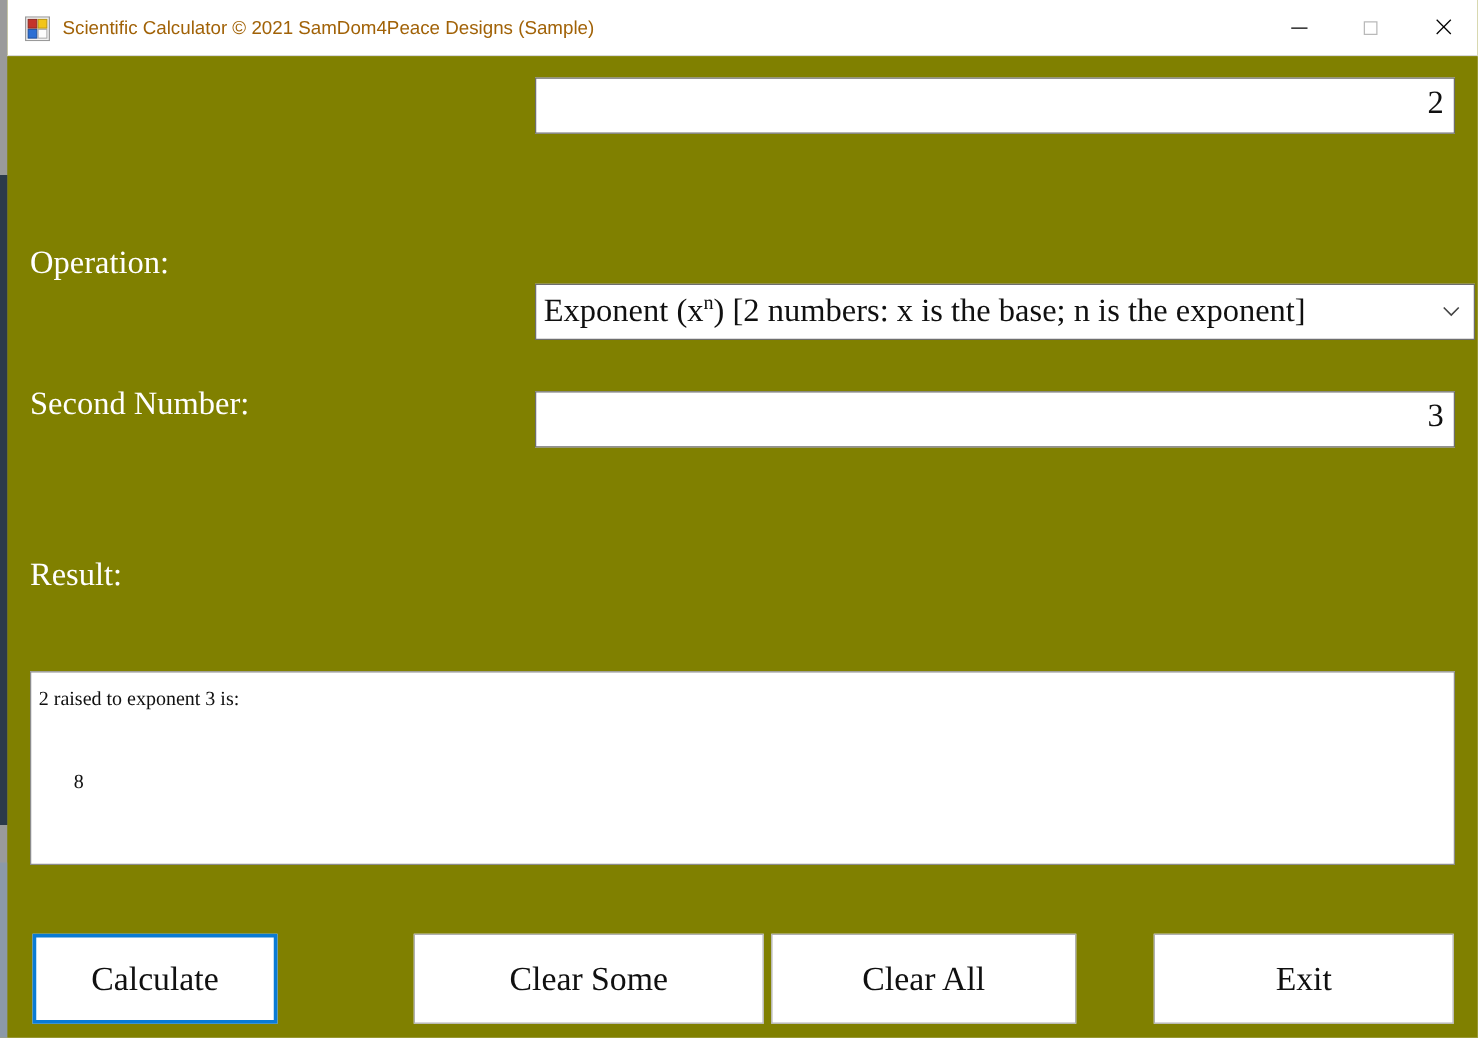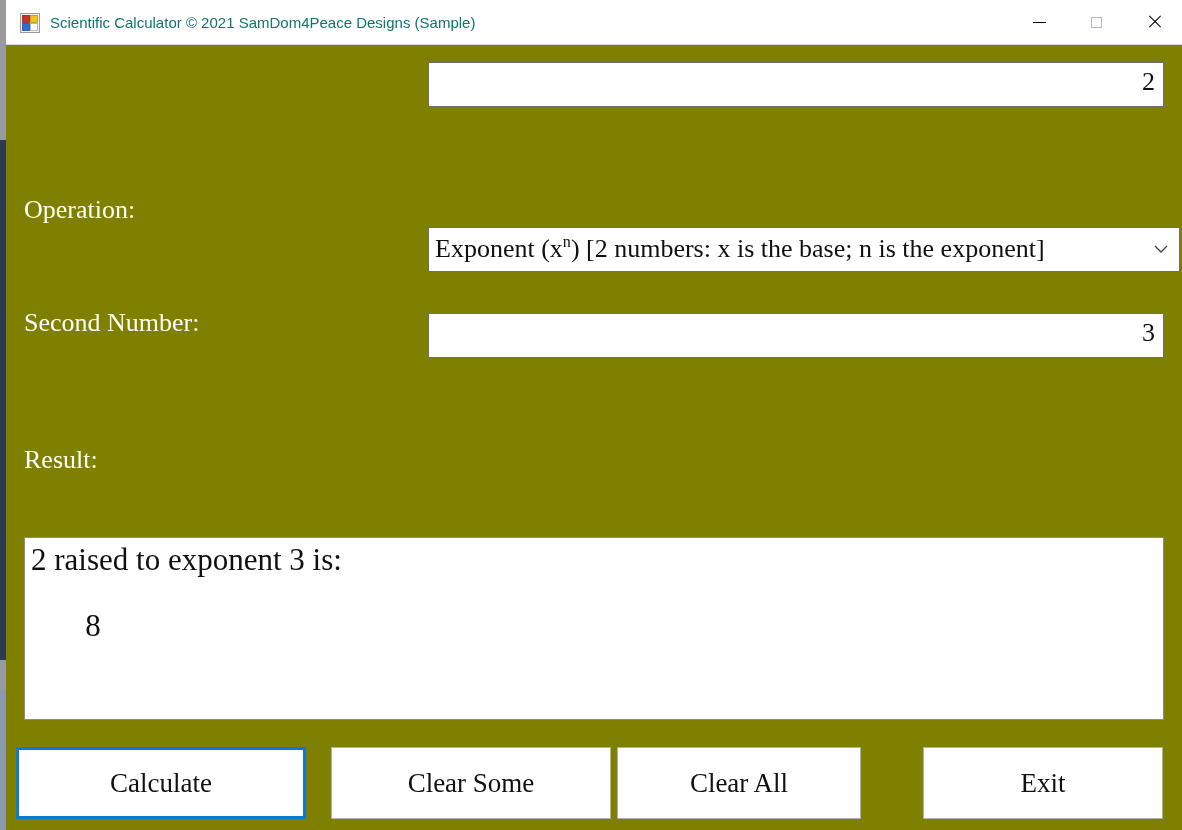--- a/index.html
+++ b/index.html
@@ -68,21 +68,21 @@
     top: 13px;
     width: 20px;
     height: 20px;
   }
   #title-text {
     position: absolute;
     left: 44px;
     top: 12px;
     font-family: "Liberation Sans", sans-serif;
     font-size: 15px;
-    color: #0f766e;
+    color: #a16207;
     white-space: nowrap;
     line-height: 21px;
   }
   .win-btn {
     position: absolute;
     top: 0;
     width: 47px;
     height: 44px;
     display: flex;
     align-items: center;
@@ -195,26 +195,26 @@
     font-family: "Liberation Sans", sans-serif;
     font-size: 15px;
     color: #333333;
   }
 
   #result-box {
     position: absolute;
     left: 18px;
     top: 492px;
     width: 1140px;
-    height: 183px;
+    height: 155px;
     background: #ffffff;
     border: 1px solid #8c8c8c;
     box-sizing: border-box;
     font-family: "Liberation Serif", serif;
-    font-size: 31px;
+    font-size: 16px;
     color: #101010;
     line-height: 33px;
     padding: 5px 6px;
     white-space: pre;
     overflow: hidden;
   }
 
   .action-btn {
     position: absolute;
     top: 702px;
@@ -225,21 +225,21 @@
     align-items: center;
     justify-content: center;
     font-family: "Liberation Serif", serif;
     font-size: 27px;
     color: #101010;
     border: 1px solid #b0b0b0;
   }
   .action-btn.focused {
     border: 3px solid #0a7bd4;
   }
-  #btn-calculate  { left: 10px;  width: 290px; }
+  #btn-calculate  { left: 20px;  width: 196px; }
   #btn-clear-some { left: 325px; width: 280px; }
   #btn-clear-all  { left: 611px; width: 244px; }
   #btn-exit       { left: 917px; width: 240px; }
 </style>
 </head>
 <body>
 
 <div id="app-window">
 
   <div class="edge-strip"></div>

